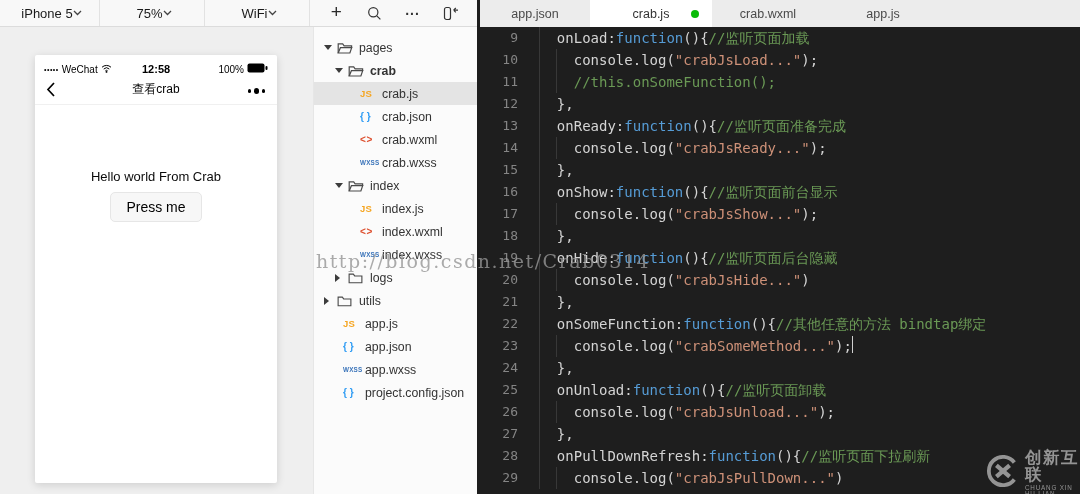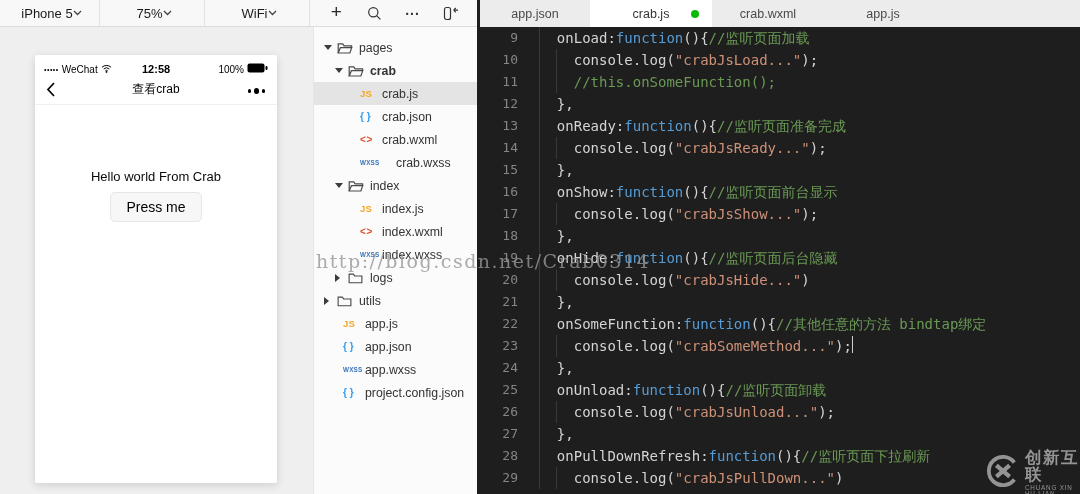--- a/index.html
+++ b/index.html
@@ -212,21 +212,21 @@
         <span class="tlabel">crab.js</span>
       </div>
       <div class="trow" style="padding-left: 46px;">
         <span class="ficon json">{ }</span>
         <span class="tlabel">crab.json</span>
       </div>
       <div class="trow" style="padding-left: 46px;">
         <span class="ficon wxml">&lt; &gt;</span>
         <span class="tlabel">crab.wxml</span>
       </div>
-      <div class="trow" style="padding-left: 46px; gap: 14px;">
+      <div class="trow" style="padding-left: 46px;">
         <span class="ficon wxss">WXSS</span>
         <span class="tlabel">crab.wxss</span>
       </div>
       <div class="trow" style="padding-left: 21px;">
         <span class="arrow">
           <i class="down"></i>
         </span>
         <span class="ficon ">
           <svg width="16" height="14" viewBox="0 0 16 14">
             <path d="M1.2 12V2.9h4.5l1.4 1.9h7.5v1.9" fill="none" stroke="#4a4a4a" stroke-width="1.2"></path>

